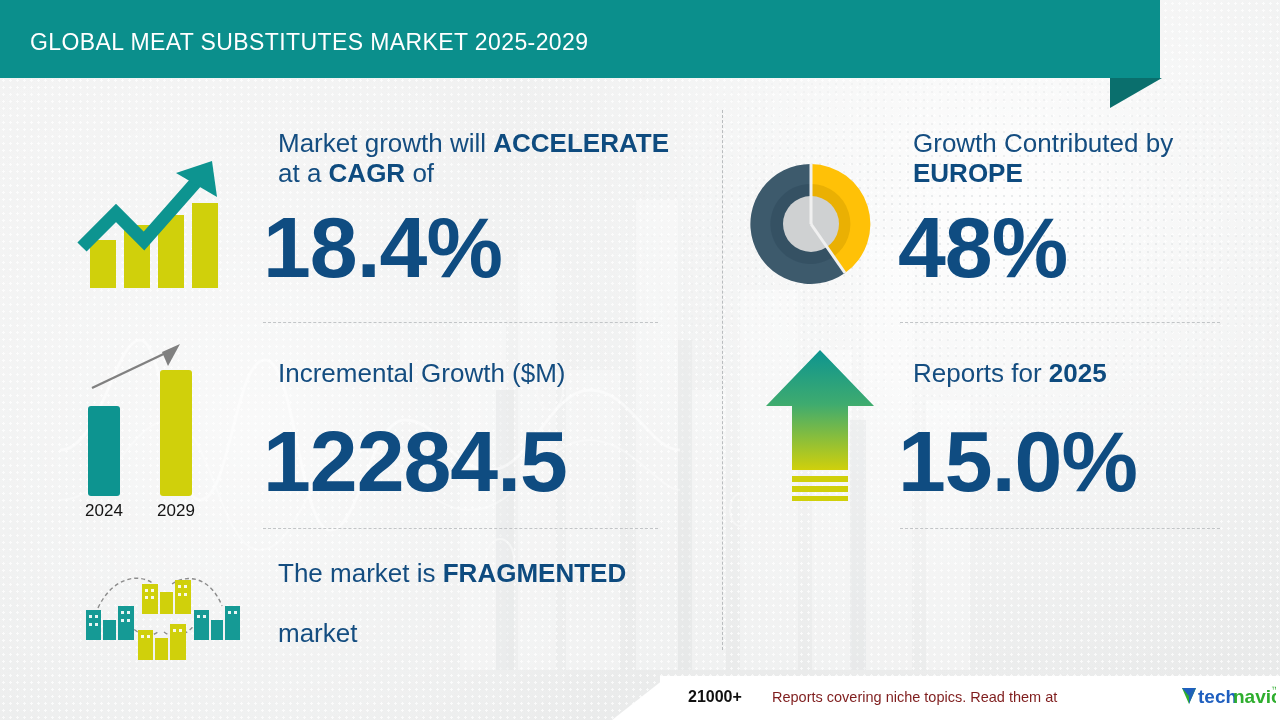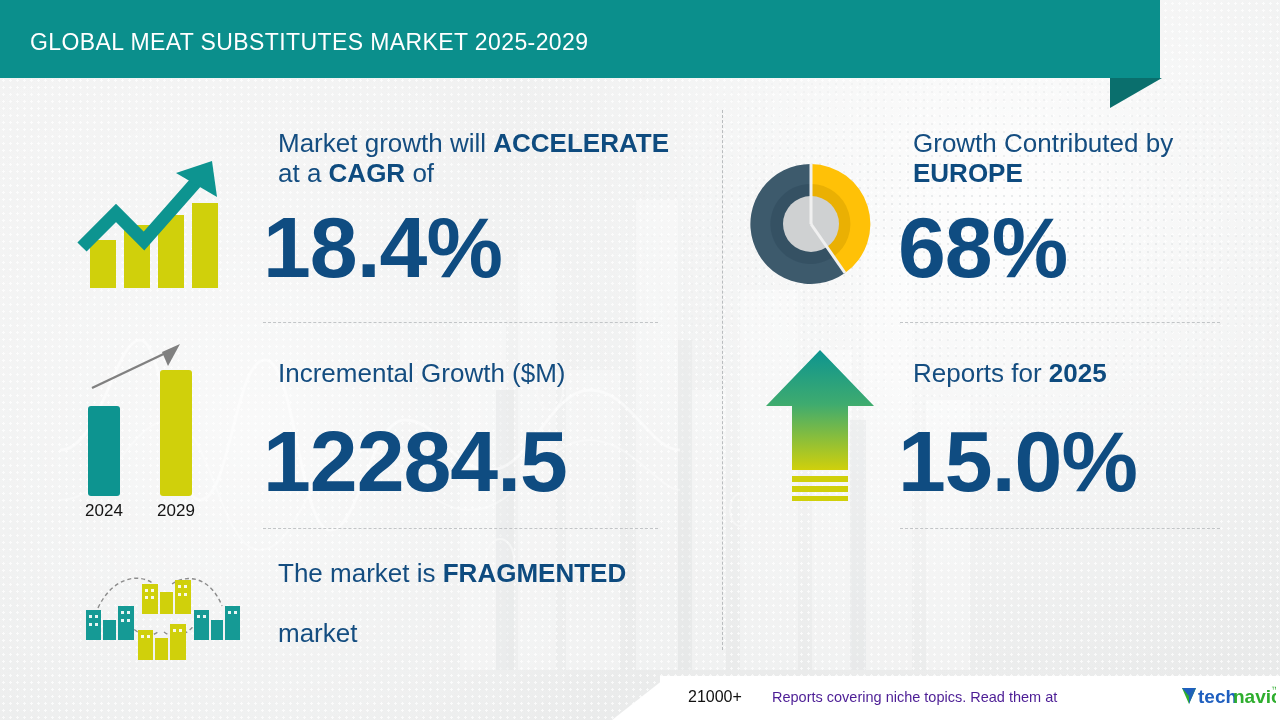--- a/index.html
+++ b/index.html
@@ -102,25 +102,25 @@
   #icon-arrow-up{ position:absolute; left:762px; top:348px; width:116px; height:160px; }
 
   
   #footer{
     position:absolute; left:660px; top:676px; width:620px; height:44px;
     background:#ffffff;
   }
   #footer-notch{ position:absolute; left:612px; top:676px; width:56px; height:44px; }
   #footer-count{
     position:absolute; left:28px; top:12px;
-    font-size:16px; font-weight:normal; color:#101010;
+    font-size:16px; font-weight:bold; color:#101010;
   }
   #footer-text{
     position:absolute; left:112px; top:13px;
-    font-size:14.5px; color:#4c1d95; white-space:nowrap;
+    font-size:14.5px; color:#7f1d1d; white-space:nowrap;
   }
   #logo{ position:absolute; left:520px; top:6px; width:96px; height:30px; }
   #logo-tech{ fill:#1f5fbf; }
   #logo-navio{ fill:#2eae2e; }
 </style>
 </head>
 <body>
 
 <div id="bg-texture"></div>
 <div id="bg-dots"></div>
@@ -266,21 +266,21 @@
   <circle cx="66" cy="66" r="28" fill="#cfd1d2"></circle>
 
   <line x1="66" y1="66" x2="66" y2="6" stroke="#f0f0f0" stroke-width="3"></line>
   <line x1="66" y1="66" x2="100" y2="115" stroke="#f0f0f0" stroke-width="3"></line>
 </svg>
 
 <div class="headline" id="t-europe">
   <span>Growth Contributed by</span><br>
   <b>EUROPE</b>
 </div>
-<div class="bignum" id="n-europe">68%</div>
+<div class="bignum" id="n-europe">48%</div>
 
 <svg id="icon-arrow-up" viewBox="0 0 116 160">
   <defs>
     <linearGradient id="arrowGrad" x1="0" y1="0" x2="0" y2="1">
       <stop offset="0%" stop-color="#0d9490"></stop>
       <stop offset="45%" stop-color="#3eab6f"></stop>
       <stop offset="100%" stop-color="#d0d00b"></stop>
     </linearGradient>
   </defs>
   <polygon points="58,2 112,58 86,58 86,122 30,122 30,58 4,58" fill="url(#arrowGrad)"></polygon>

